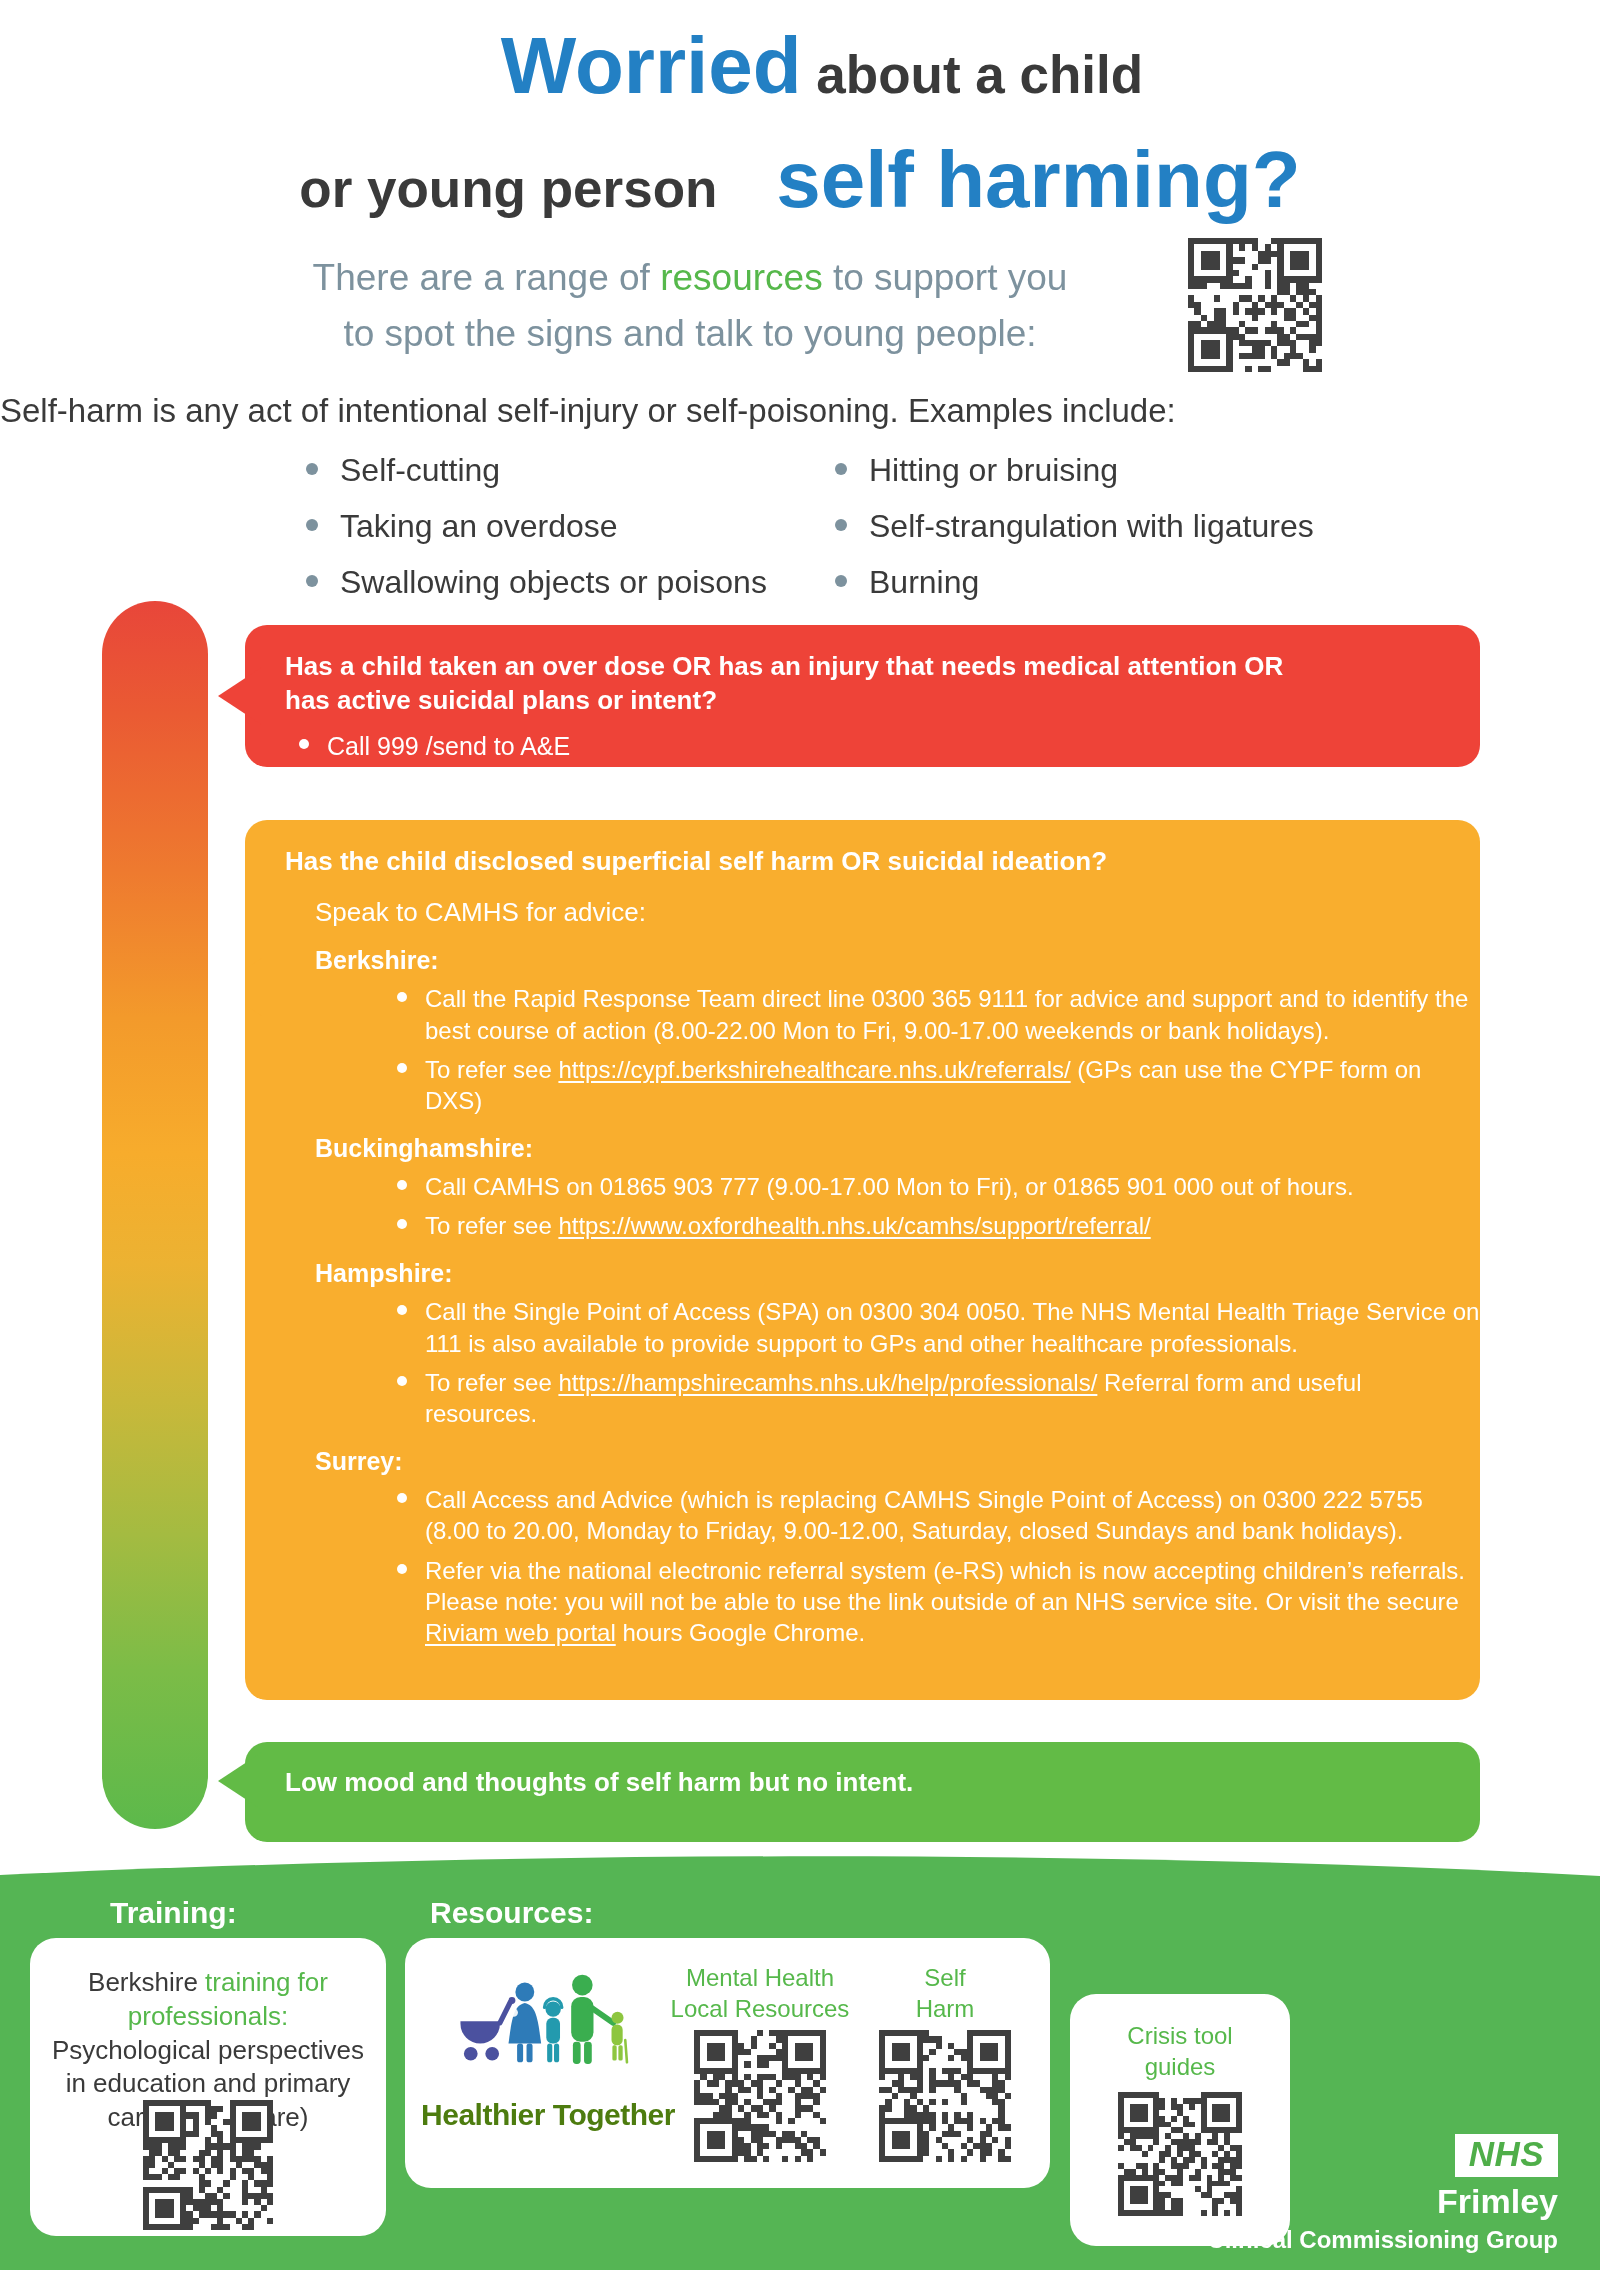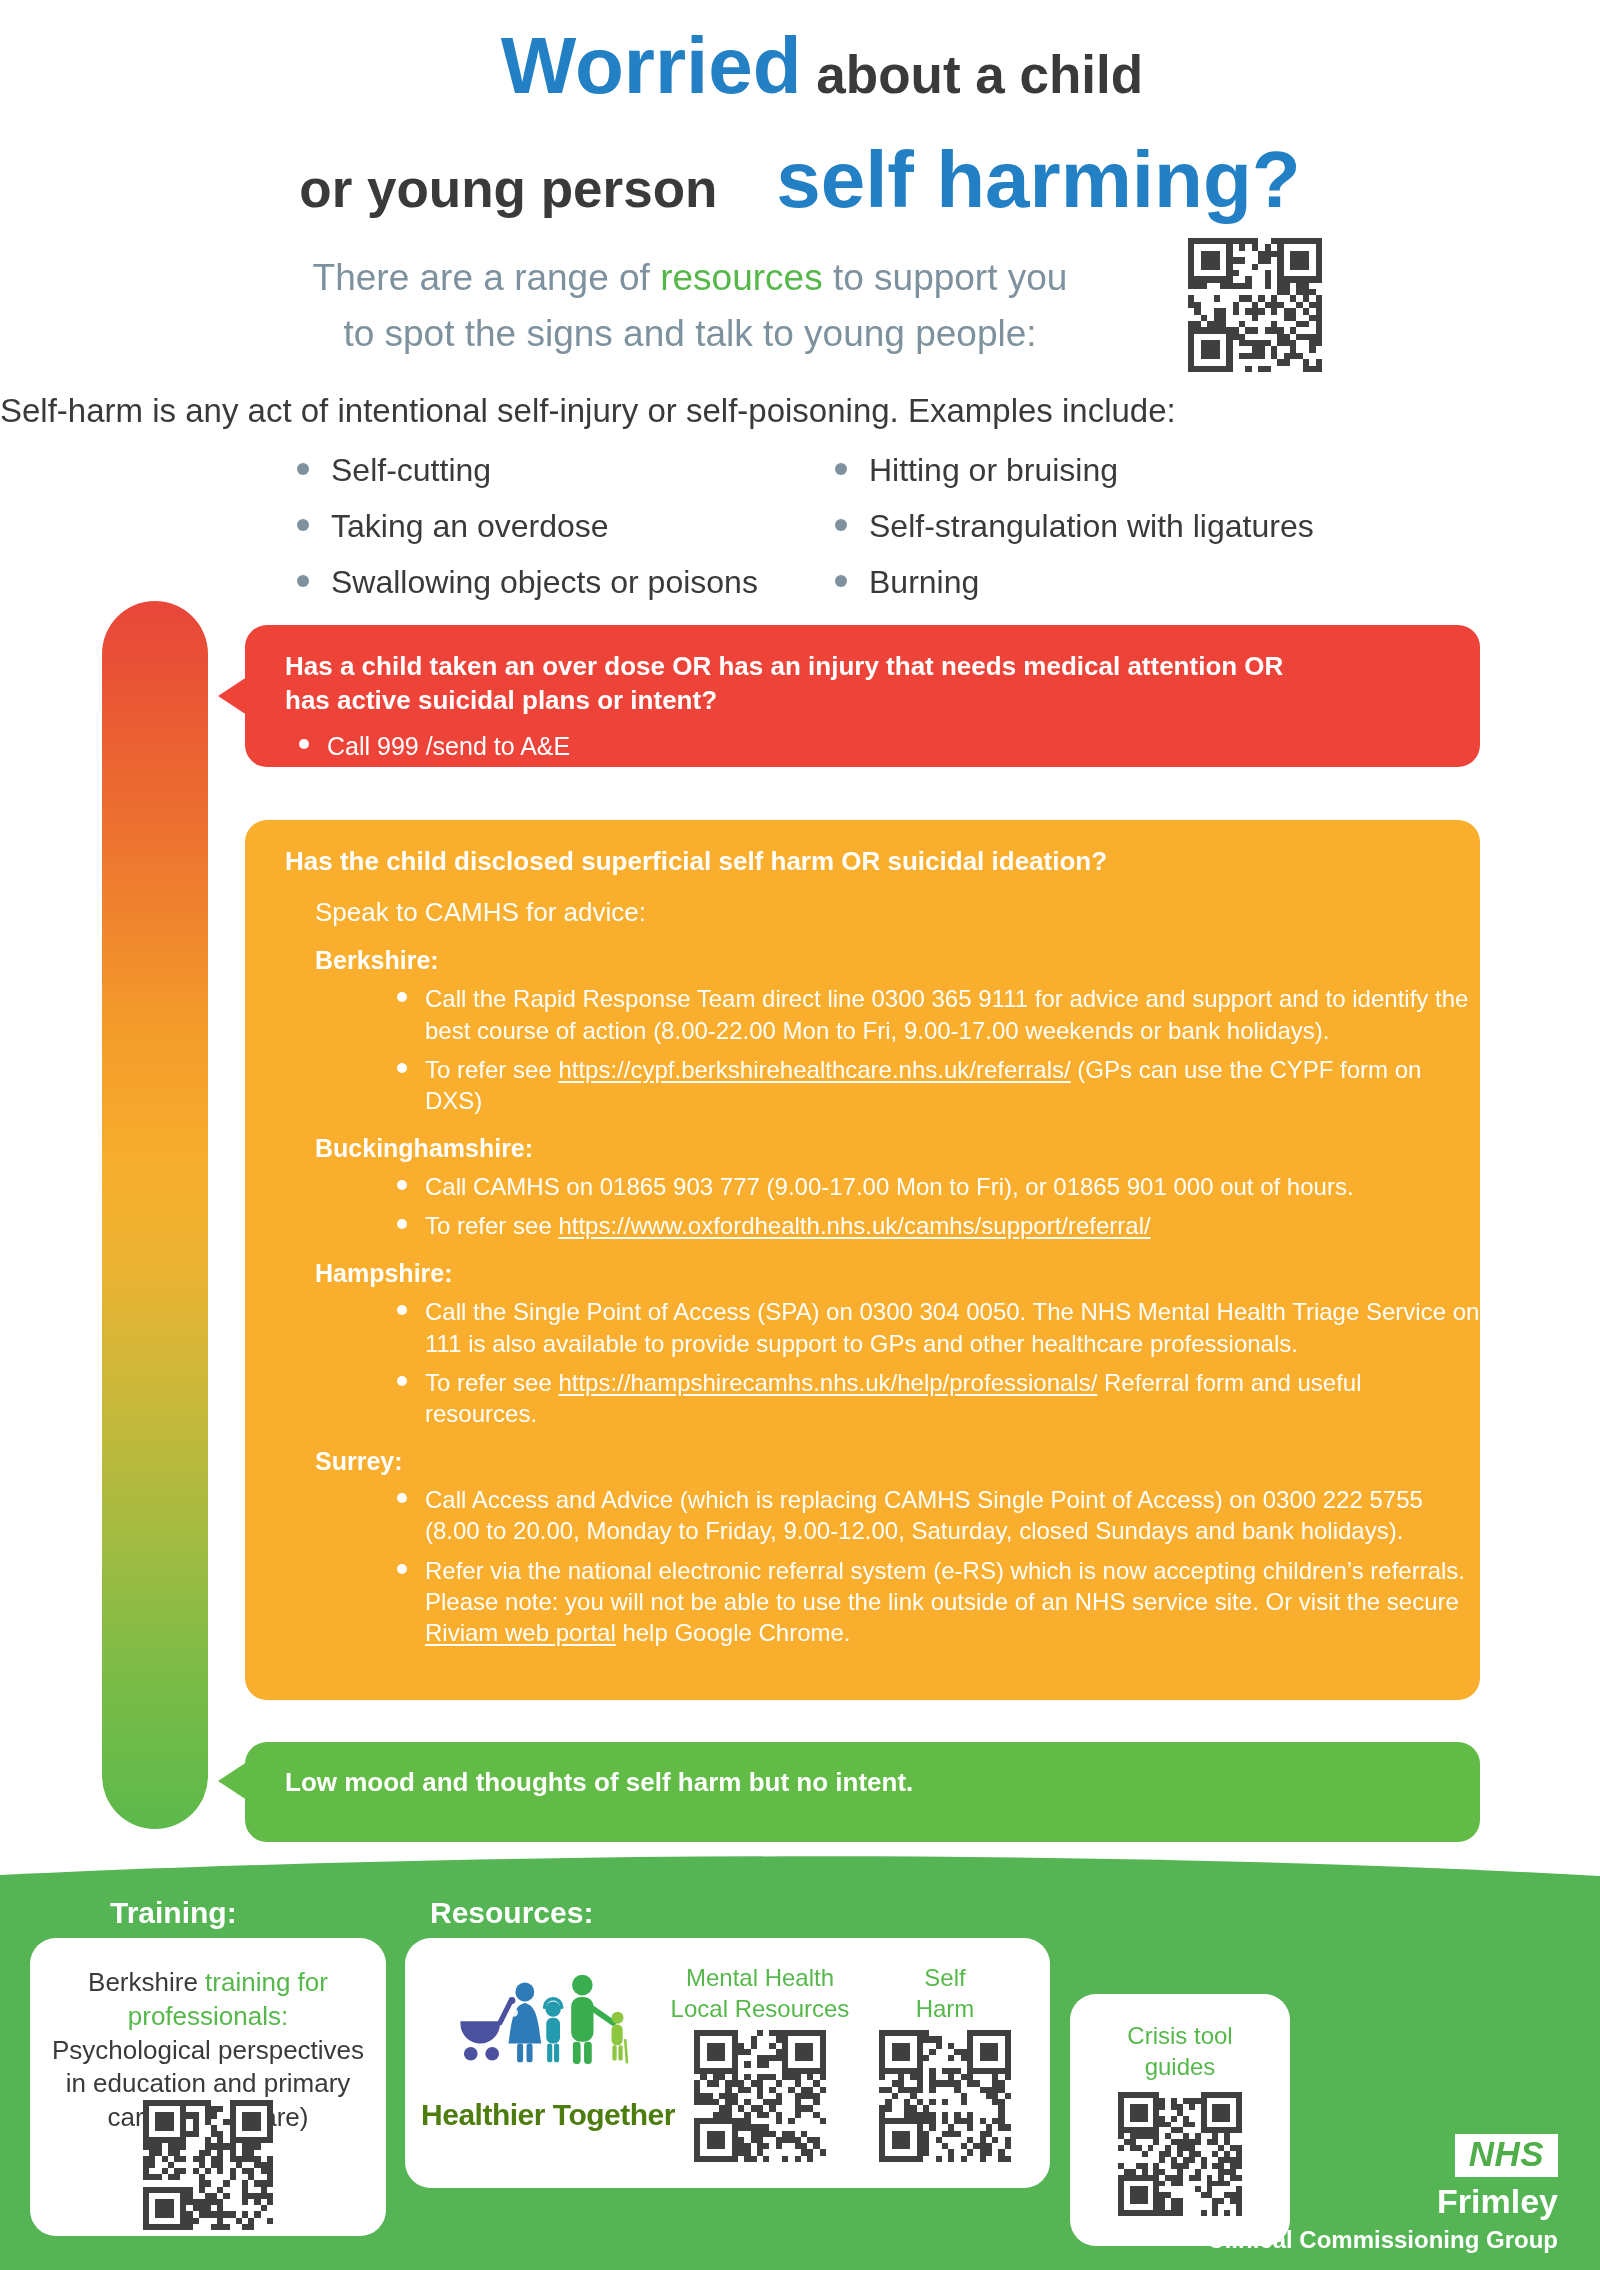--- a/index.html
+++ b/index.html
@@ -20,21 +20,21 @@
   .qr svg{display:block;}
   .qr-top{position:absolute;left:1188px;top:238px;width:134px;height:134px;}
 
   .intro{position:absolute;top:392px;left:0;width:100%;text-align:left;
          font-size:33px;color:var(--c-dark,#3a3a3a);}
 
   .blist{position:absolute;margin:0;padding:0;list-style:none;font-size:32px;color:var(--c-dark,#3a3a3a);}
   .blist li{position:relative;padding-left:34px;margin-bottom:19px;}
   .blist li::before{content:'';position:absolute;left:0;top:11px;width:12px;height:12px;
                     border-radius:50%;background:var(--c-slate,#7d929e);}
-  .col1{left:297px;top:452px;}
+  .col1{left:306px;top:452px;}
   .col2{left:835px;top:452px;}
 
   
   .gradbar{position:absolute;left:102px;top:601px;width:106px;height:1228px;border-radius:56px;
     background:linear-gradient(180deg,#e8463a 0%,#ea5a33 9%,#ee7a2f 22%,#f39a2b 34%,
       #f7ac2c 45%,#ecb232 54%,#c9b83a 65%,#a4bb41 76%,#7cbc47 87%,#5cb94b 100%);}
 
   
   .banner{position:absolute;left:245px;width:1235px;border-radius:22px;color:#fff;}
   .banner::before{content:'';position:absolute;left:-27px;width:44px;height:58px;
@@ -307,21 +307,21 @@
           <div class="region-name">Hampshire:</div>
           <ul class="rb">
             <li><span>Call the Single Point of Access (SPA) on 0300 304 0050. The NHS Mental Health Triage Service on 111 is also available to provide support to GPs and other healthcare professionals.</span></li>
             <li><span>To refer see </span><span class="lnk">https://hampshirecamhs.nhs.uk/help/professionals/</span><span> Referral form and useful resources.</span></li>
           </ul>
         </div>
         <div class="region">
           <div class="region-name">Surrey:</div>
           <ul class="rb">
             <li><span>Call Access and Advice (which is replacing CAMHS Single Point of Access) on 0300 222 5755 (8.00 to 20.00, Monday to Friday, 9.00-12.00, Saturday, closed Sundays and bank holidays).</span></li>
-            <li><span>Refer via the national electronic referral system (e-RS) which is now accepting children’s referrals. Please note: you will not be able to use the link outside of an NHS service site. Or visit the secure </span><span class="lnk">Riviam web portal</span><span> help Google Chrome.</span></li>
+            <li><span>Refer via the national electronic referral system (e-RS) which is now accepting children’s referrals. Please note: you will not be able to use the link outside of an NHS service site. Or visit the secure </span><span class="lnk">Riviam web portal</span><span> hours Google Chrome.</span></li>
           </ul>
         </div>
       </div>
   </div>
 
   <div class="banner b-green">
     <div class="b-head">Low mood and thoughts of self harm but no intent.</div>
   </div>
 
   <svg class="footer-curve" viewBox="0 0 1600 50" preserveAspectRatio="none">

